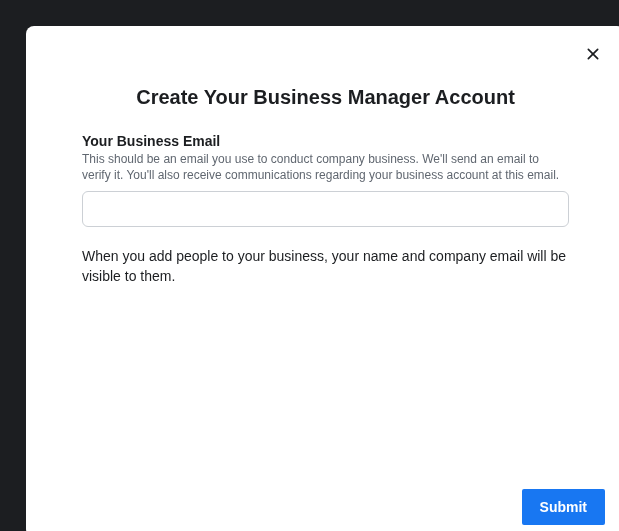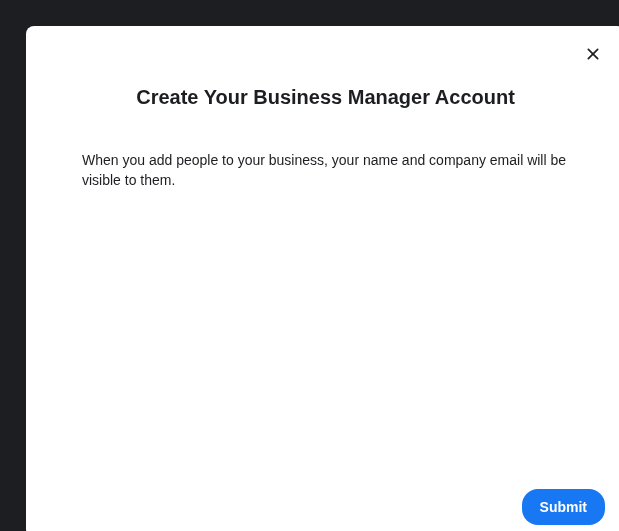--- a/index.html
+++ b/index.html
@@ -85,21 +85,21 @@
       line-height: 1.4;
       margin-top: 18px;
     }
     .submit-button {
       position: absolute;
       bottom: 12px;
       right: 20px;
       background: #1877f2;
       color: #ffffff;
       border: none;
-      border-radius: 16px;
+      border-radius: 2px;
       padding: 0 18px;
       height: 36px;
       font-size: 14px;
       font-weight: 600;
       cursor: pointer;
       font-family: inherit;
     }
   </style>
 </head>
 <body>
@@ -111,18 +111,23 @@
       <line x1="19" y1="5" x2="5" y2="19"></line>
     </svg>
   </div>
 
   <h1 class="title">Create Your Business Manager Account</h1>
 
   <div class="content">
 
 
 
+    <div class="field-group">
+      <div class="field-label">Your Business Email</div>
+      <div class="field-description">This should be an email you use to conduct company business. We'll send an email to verify it. You'll also receive communications regarding your business account at this email.</div>
+      <input type="text" class="text-input" style="">
+    </div>
 
     <div class="notice">When you add people to your business, your name and company email will be visible to them.</div>
   </div>
 
   <button class="submit-button">Submit</button>
 </div>
 
 </body></html>

